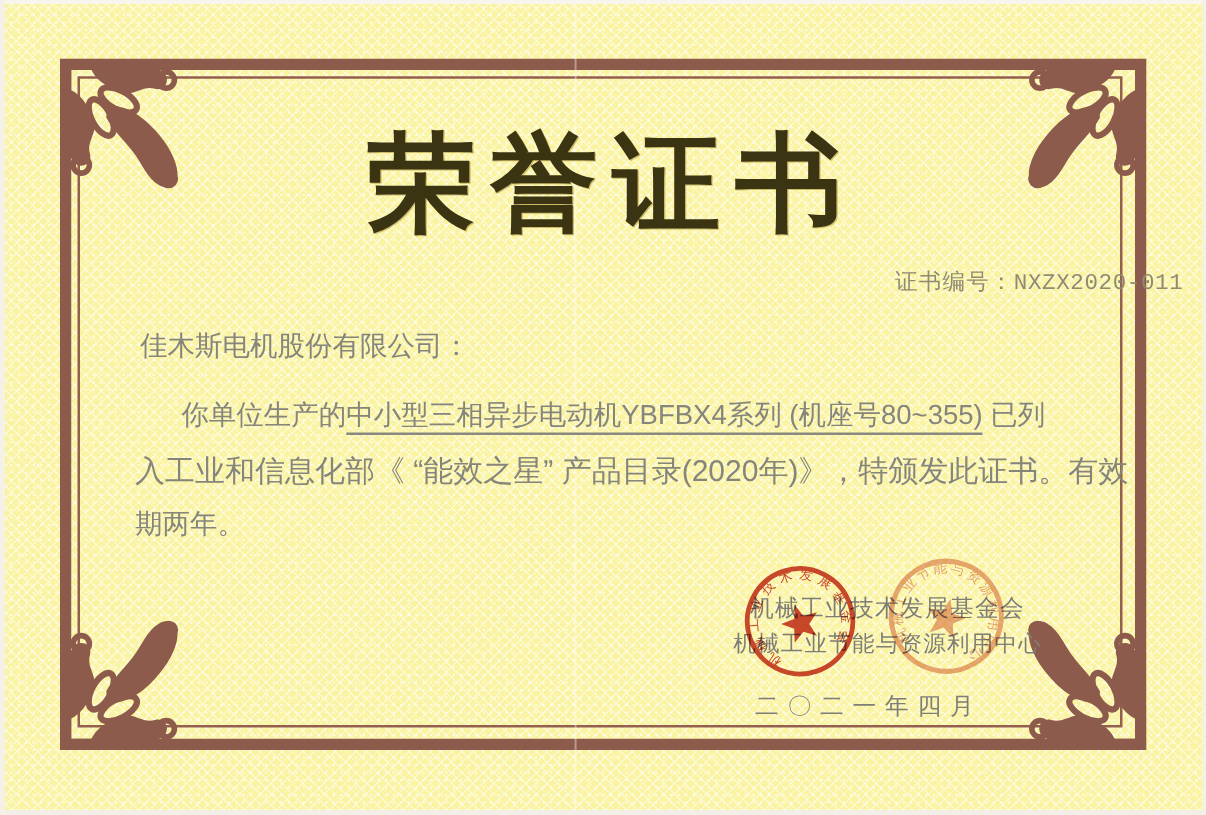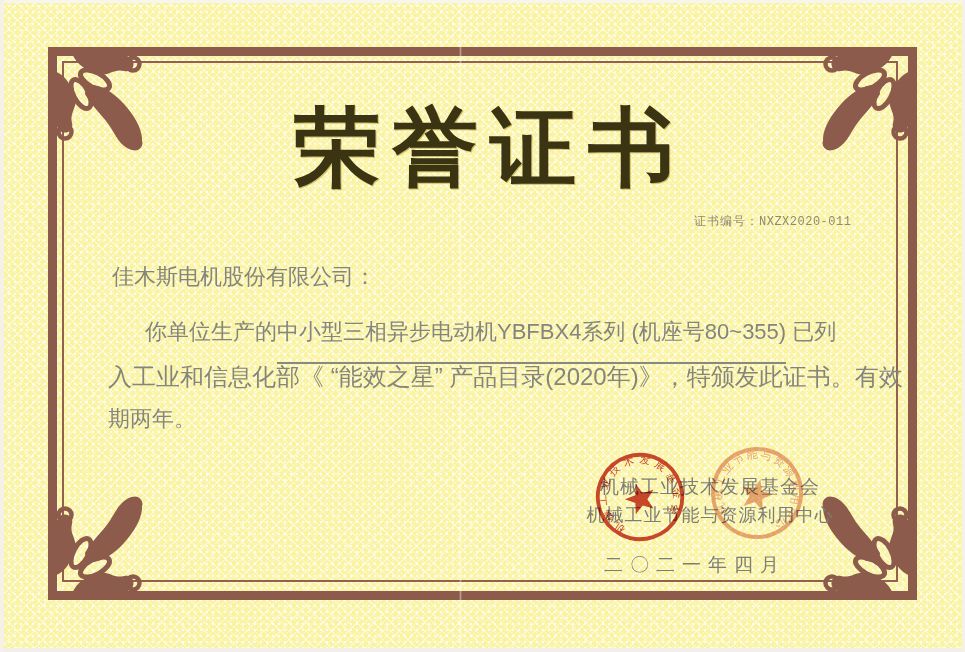--- a/index.html
+++ b/index.html
@@ -36,30 +36,30 @@
     background:linear-gradient(90deg, rgba(255,255,255,0), rgba(255,255,255,.4), rgba(255,255,255,0));
   }
   .title{
     position:absolute;left:230px;top:88px;width:520px;height:118px;
     font-family:"DejaVu Serif", serif;font-weight:bold;
     font-size:86px;line-height:118px;letter-spacing:12px;
     color:#3b3413;text-align:center;white-space:nowrap;
     text-shadow:1px 1px 0 rgba(150,120,20,.45);
   }
   .cert-no{
-    position:absolute;left:694px;top:213px;
-    font-size:12px;color:#8f8a72;letter-spacing:1px;white-space:nowrap;
+    position:absolute;left:716px;top:213px;
+    font-size:18px;color:#8f8a72;letter-spacing:1px;white-space:nowrap;
   }
   .cert-no .val{font-family:"Liberation Mono", monospace;letter-spacing:.5px;}
   .bodytext{position:absolute;color:#85857b;white-space:nowrap;}
   .recipient{left:112px;top:262px;font-size:22px;}
   .l1{left:145px;top:317px;font-size:22px;}
   .l2{left:108px;top:361px;font-size:24px;}
   .l3{left:108px;top:404px;font-size:22px;}
-  .ul{border-bottom:2px solid #8a897d;padding-bottom:18px;}
+  .ul{border-bottom:2px solid #8a897d;padding-bottom:2px;}
   .issuer1{left:520px;top:474px;width:380px;text-align:center;font-size:19px;letter-spacing:1px;color:#7e7e74;}
   .issuer2{left:520px;top:503px;width:380px;text-align:center;font-size:18px;letter-spacing:1px;color:#7e7e74;}
   .idate{left:505px;top:533px;width:380px;text-align:center;font-size:19px;letter-spacing:7px;color:#7e7e74;margin-top:19px;}
   .seal{position:absolute;mix-blend-mode:multiply;}
   .seal svg{width:100%;height:100%;display:block;}
   .seal-left{left:594px;top:451px;width:92px;height:92px;opacity:.92;transform:rotate(-18deg);}
   .seal-right{left:709px;top:445px;width:96px;height:96px;opacity:.72;transform:rotate(14deg);}
   .edge{position:absolute;background:#f7f5ee;}
   .edge-top{left:0;top:0;width:965px;height:3px;}
   .edge-bottom{left:0;top:648px;width:965px;height:4px;background:#f1efe7;}

